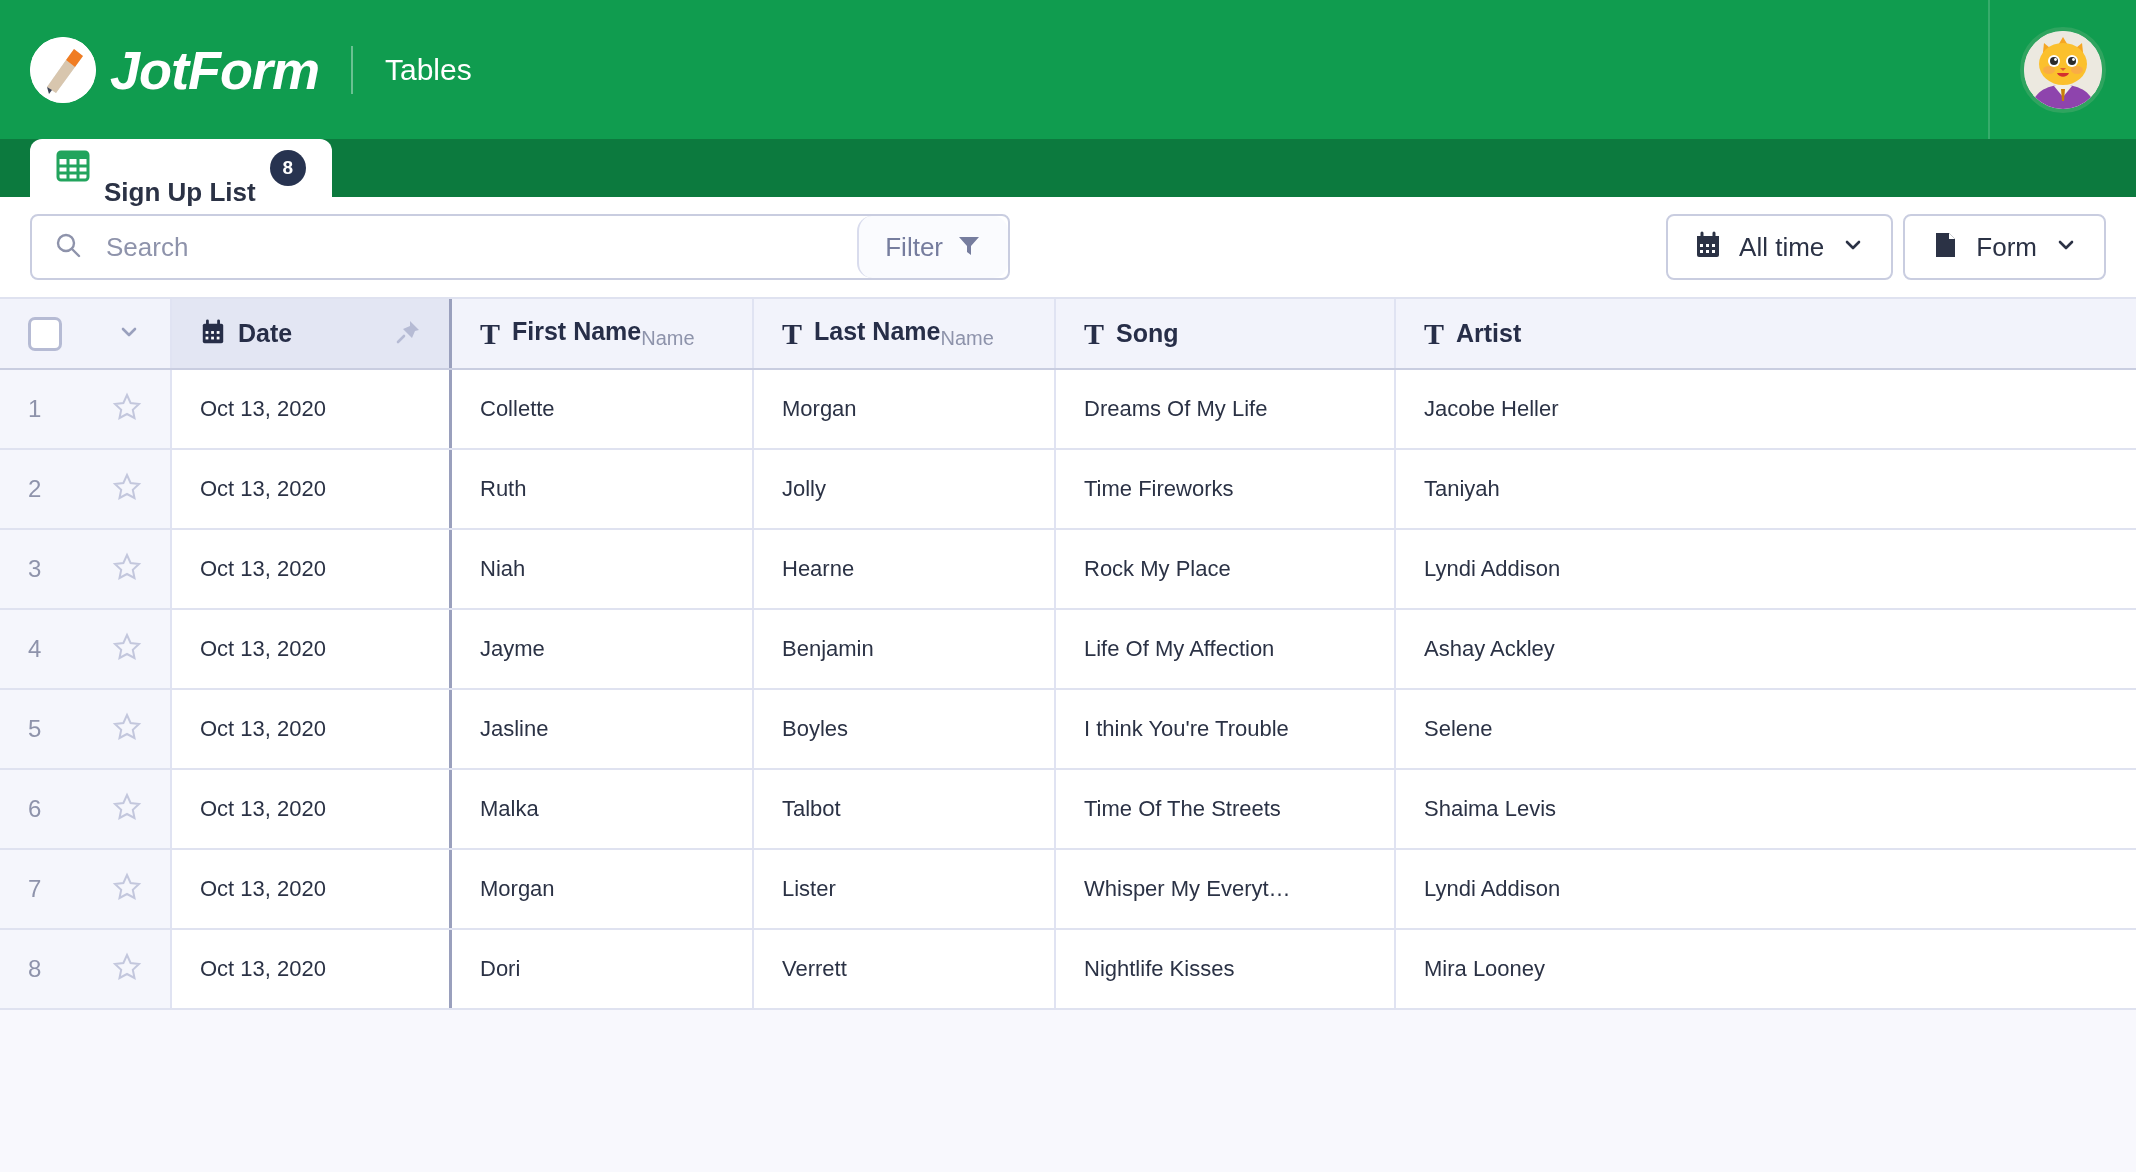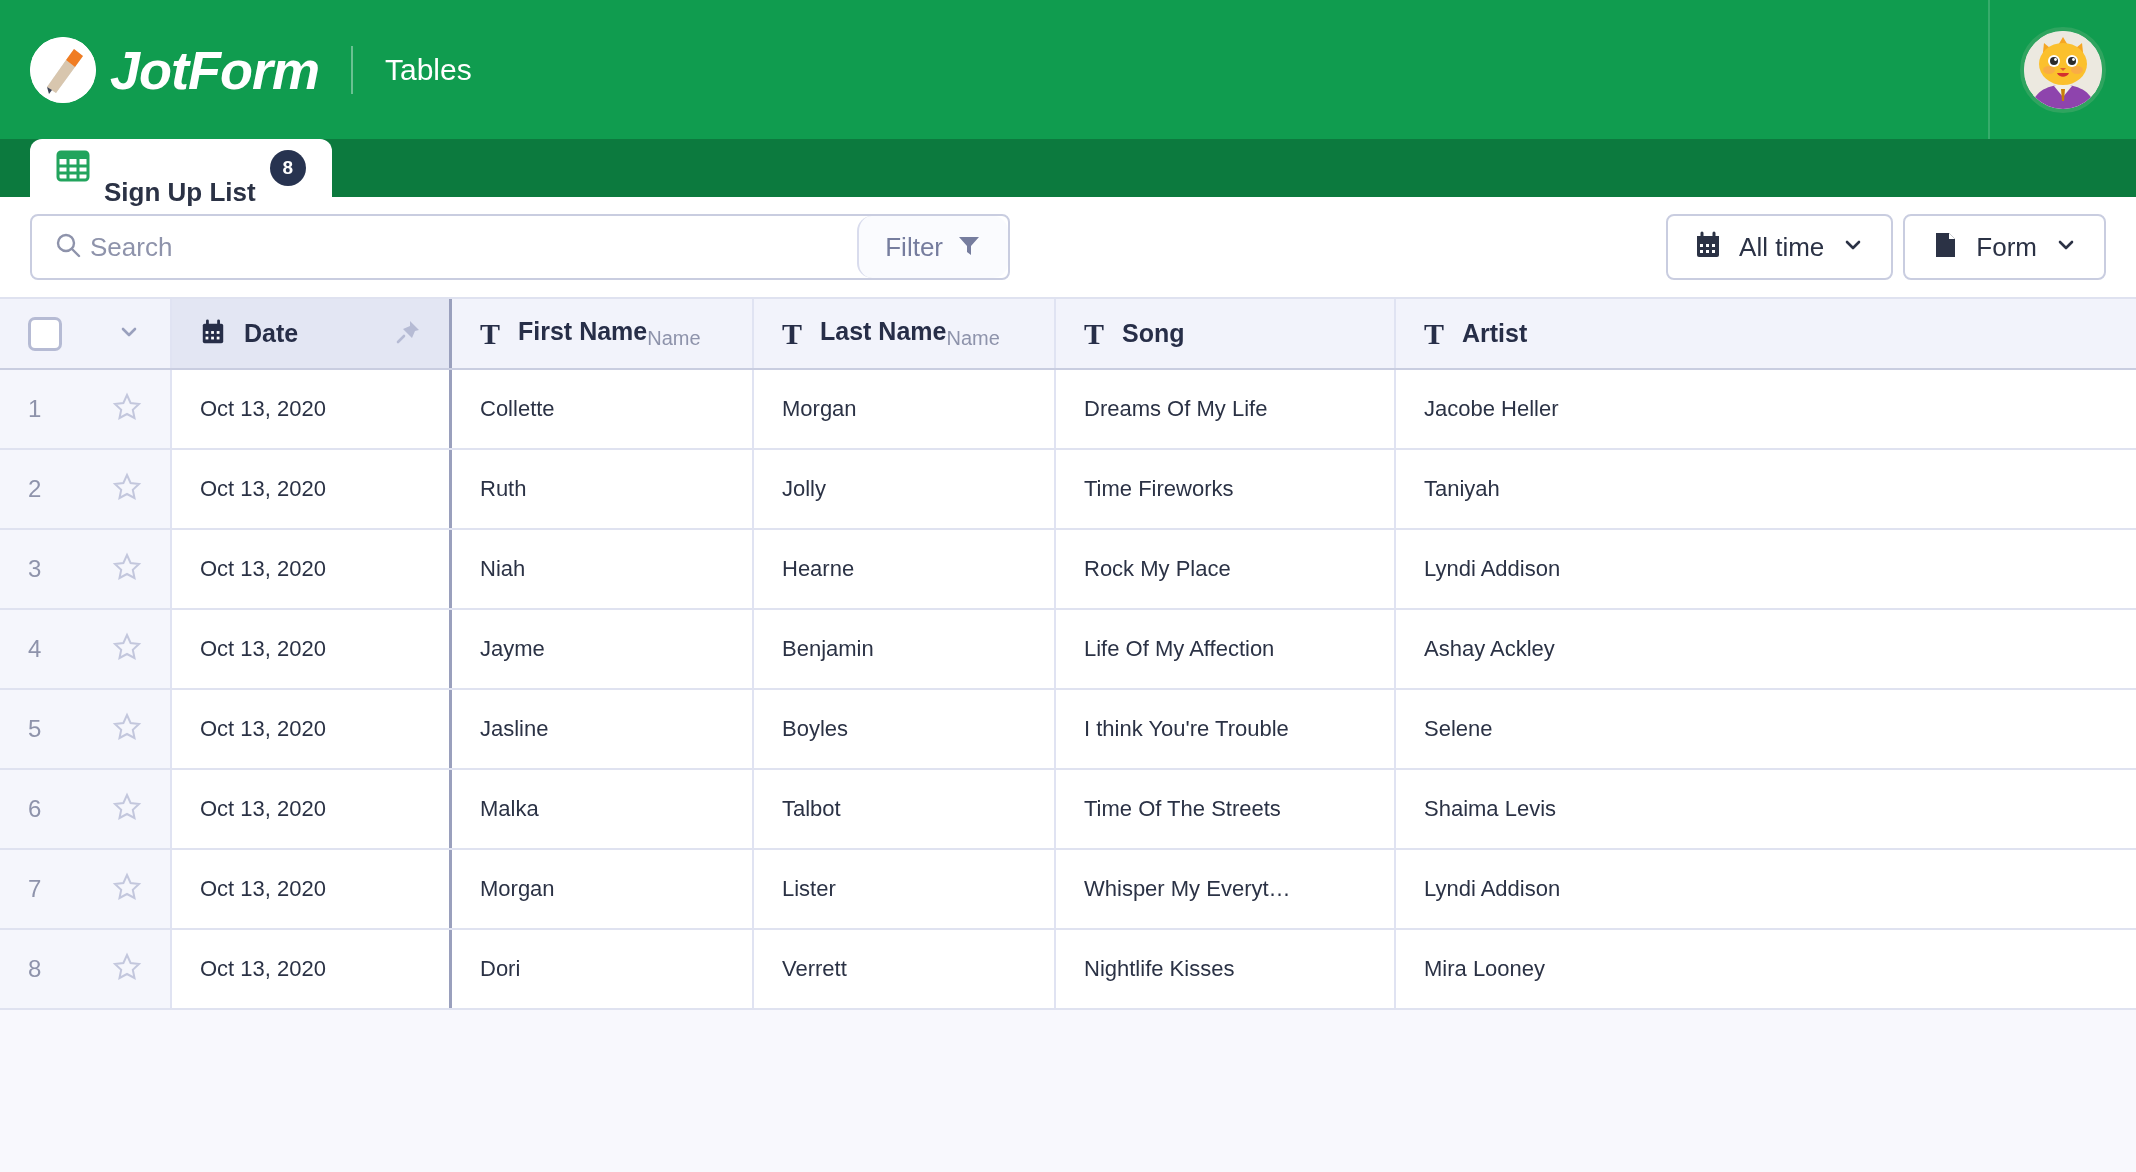--- a/index.html
+++ b/index.html
@@ -154,21 +154,21 @@
     border: 2px solid #c9cde0;
     border-radius: 8px;
     width: 980px;
     overflow: hidden;
     background: #ffffff;
   }
   .search-field {
     flex: 1;
     display: flex;
     align-items: center;
-    gap: 8px;
+    gap: 24px;
     padding: 0 22px;
     height: 100%;
   }
   .search-input {
     border: none;
     outline: none;
     font-size: 26px;
     color: #2b3245;
     font-family: "Liberation Sans", sans-serif;
     width: 100%;
@@ -249,21 +249,21 @@
 
   .head-row .c-date {
     background: #e3e6f3;
     border-right: 3px solid #9aa0bd;
     justify-content: space-between;
   }
 
   .hd-title {
     display: flex;
     align-items: center;
-    gap: 18px;
+    gap: 12px;
   }
   .hd-texts { display: flex; flex-direction: row; justify-content: center; }
   .hd-name {
     font-size: 25px;
     font-weight: bold;
     color: #272e48;
     line-height: 1.1;
   }
   .hd-sub {
     font-size: 20px;

